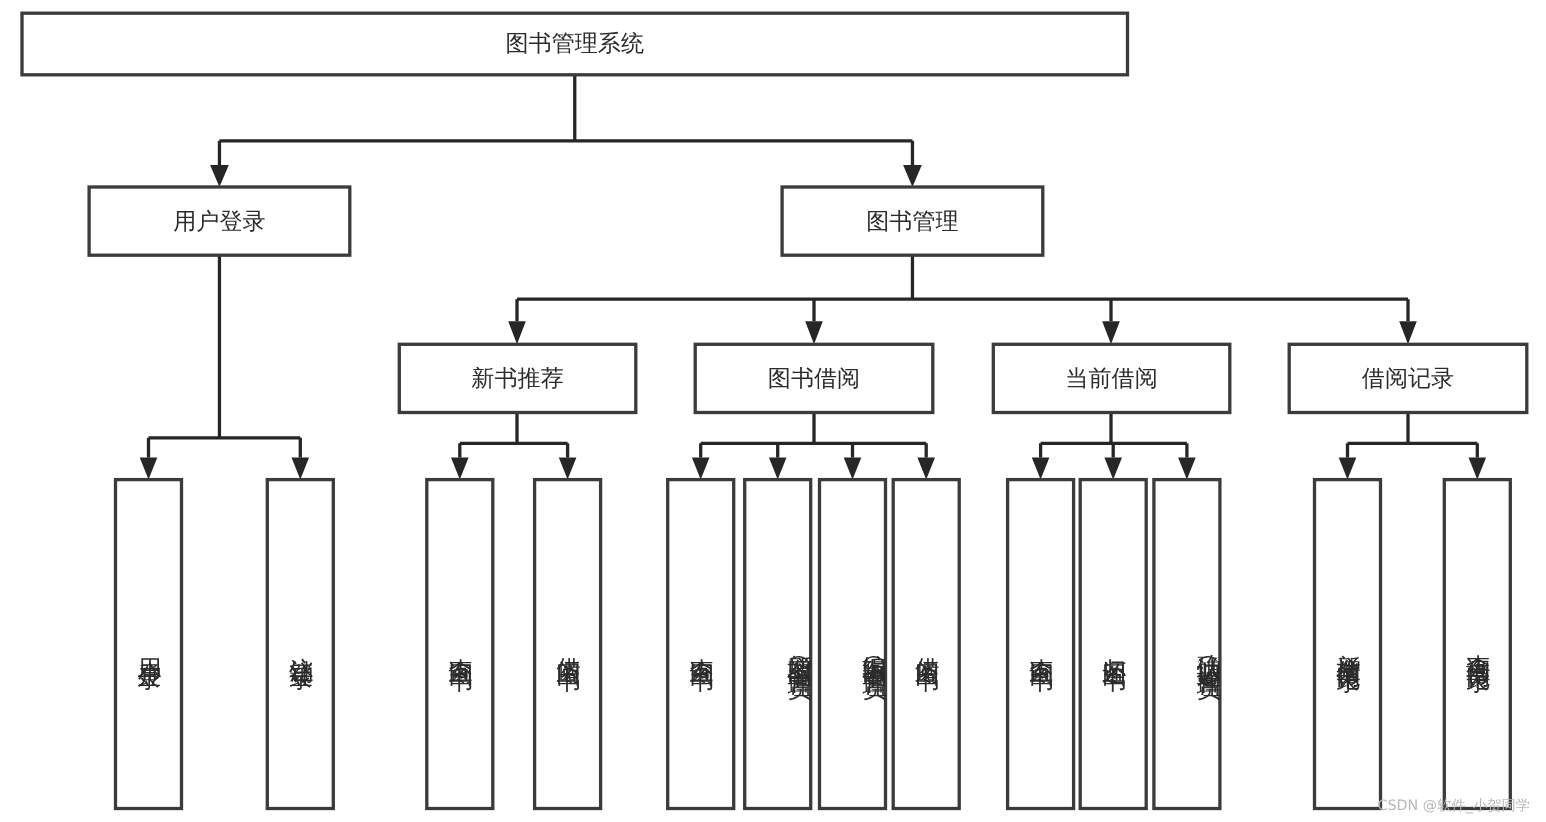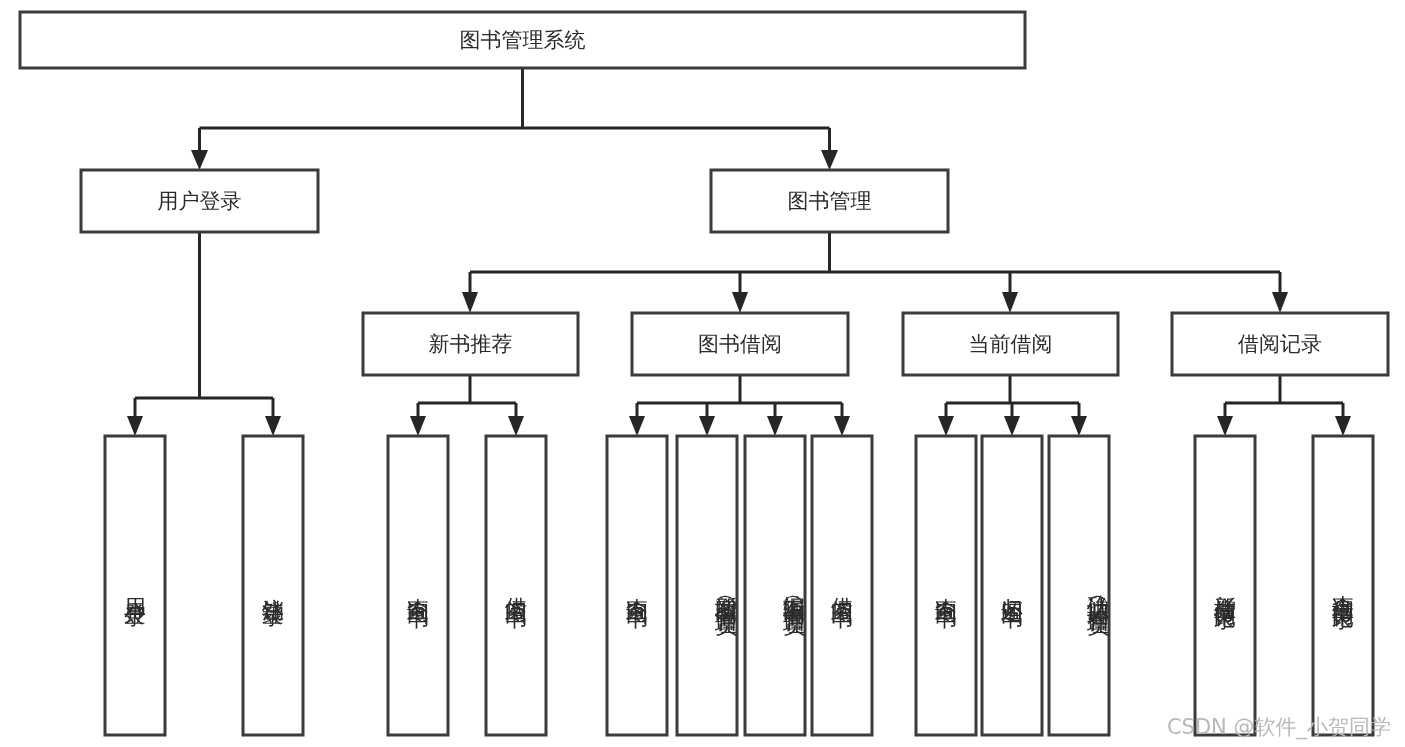--- a/index.html
+++ b/index.html
@@ -61,21 +61,21 @@
     align-items: center;
     justify-content: center;
     white-space: nowrap;
     pointer-events: none;
   }
   .watermark {
     position: absolute;
     right: 14px;
     bottom: 6px;
     font-family: "DejaVu Sans", "Liberation Sans", sans-serif;
-    font-size: 21px;
+    font-size: 13px;
     color: #b8b8b8;
     white-space: nowrap;
   }
 </style>
 </head>
 <body>
 
 <div id="diagram-root">
 
   <svg id="flow-svg" viewBox="0 0 1405 747">

